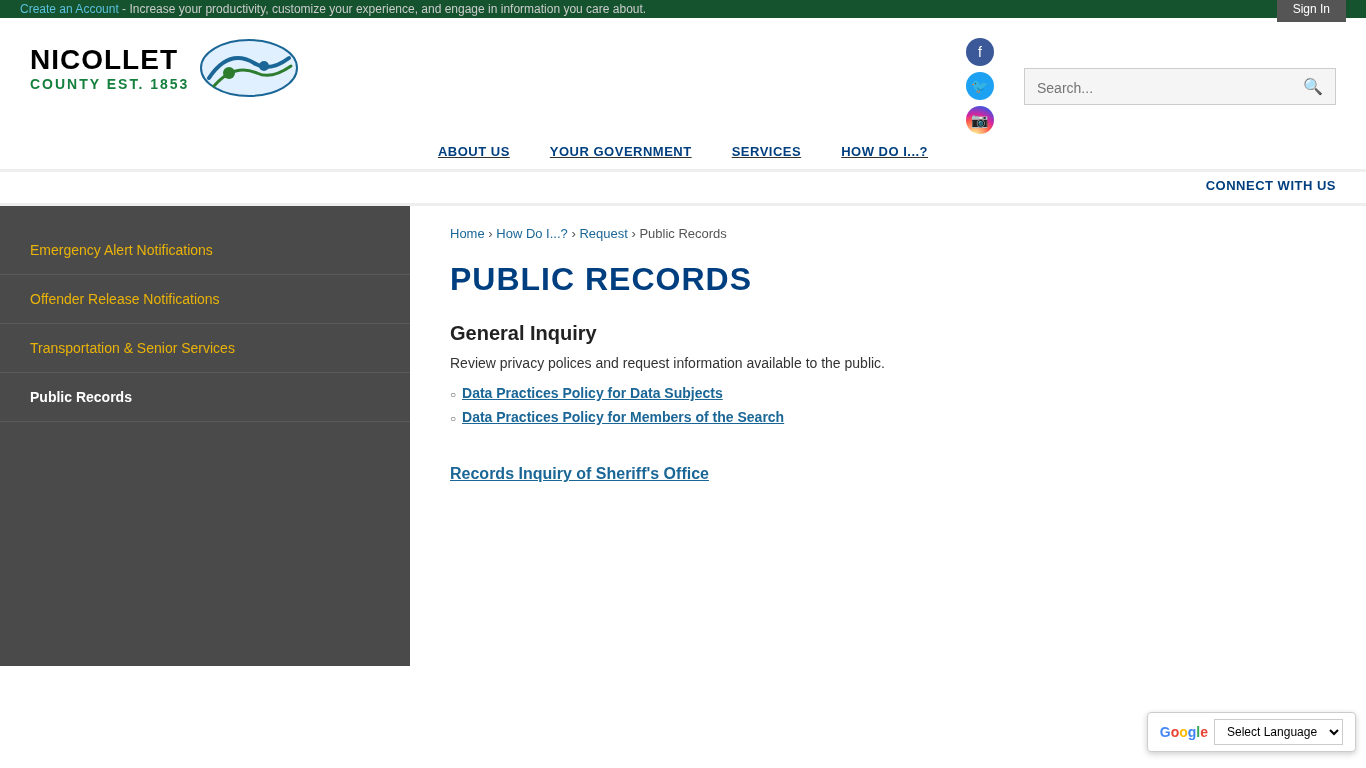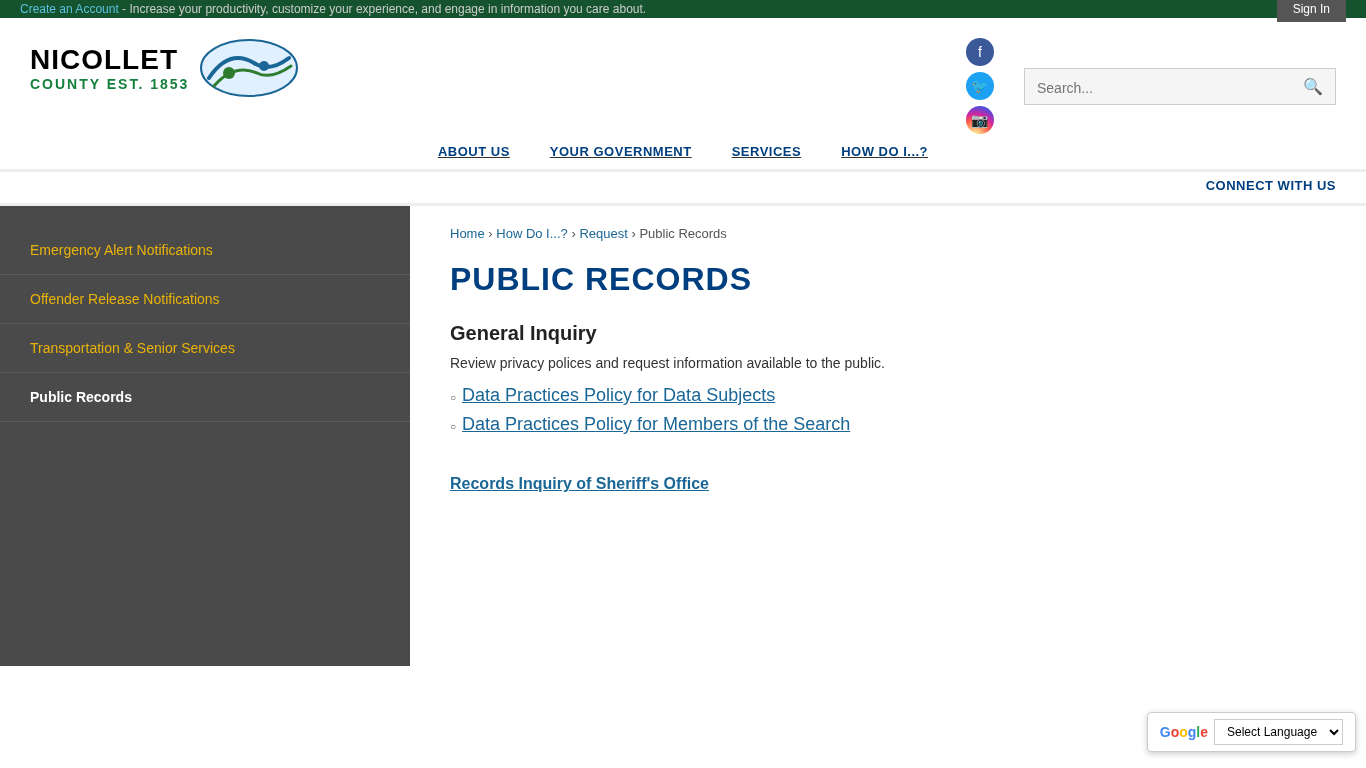--- a/index.html
+++ b/index.html
@@ -167,21 +167,22 @@
       color: #333;
       margin-bottom: 14px;
     }
 
     .link-list { list-style: none; padding: 0; margin-bottom: 20px; }
     .link-list li {
       display: flex;
       align-items: center;
       gap: 6px;
       margin-bottom: 8px;
-      font-size: 18px;
+      font-size: 14px;
+      font-weight: bold;
     }
     .link-list li::before { content: "○"; color: #555; font-size: 10px; margin-top: 3px; }
     .link-list li a { color: #1a6696; text-decoration: underline; cursor: pointer; }
 
     .records-inquiry-link {
       display: inline-block;
       font-size: 16px;
       font-weight: 700;
       color: #1a6696;
       text-decoration: underline;

